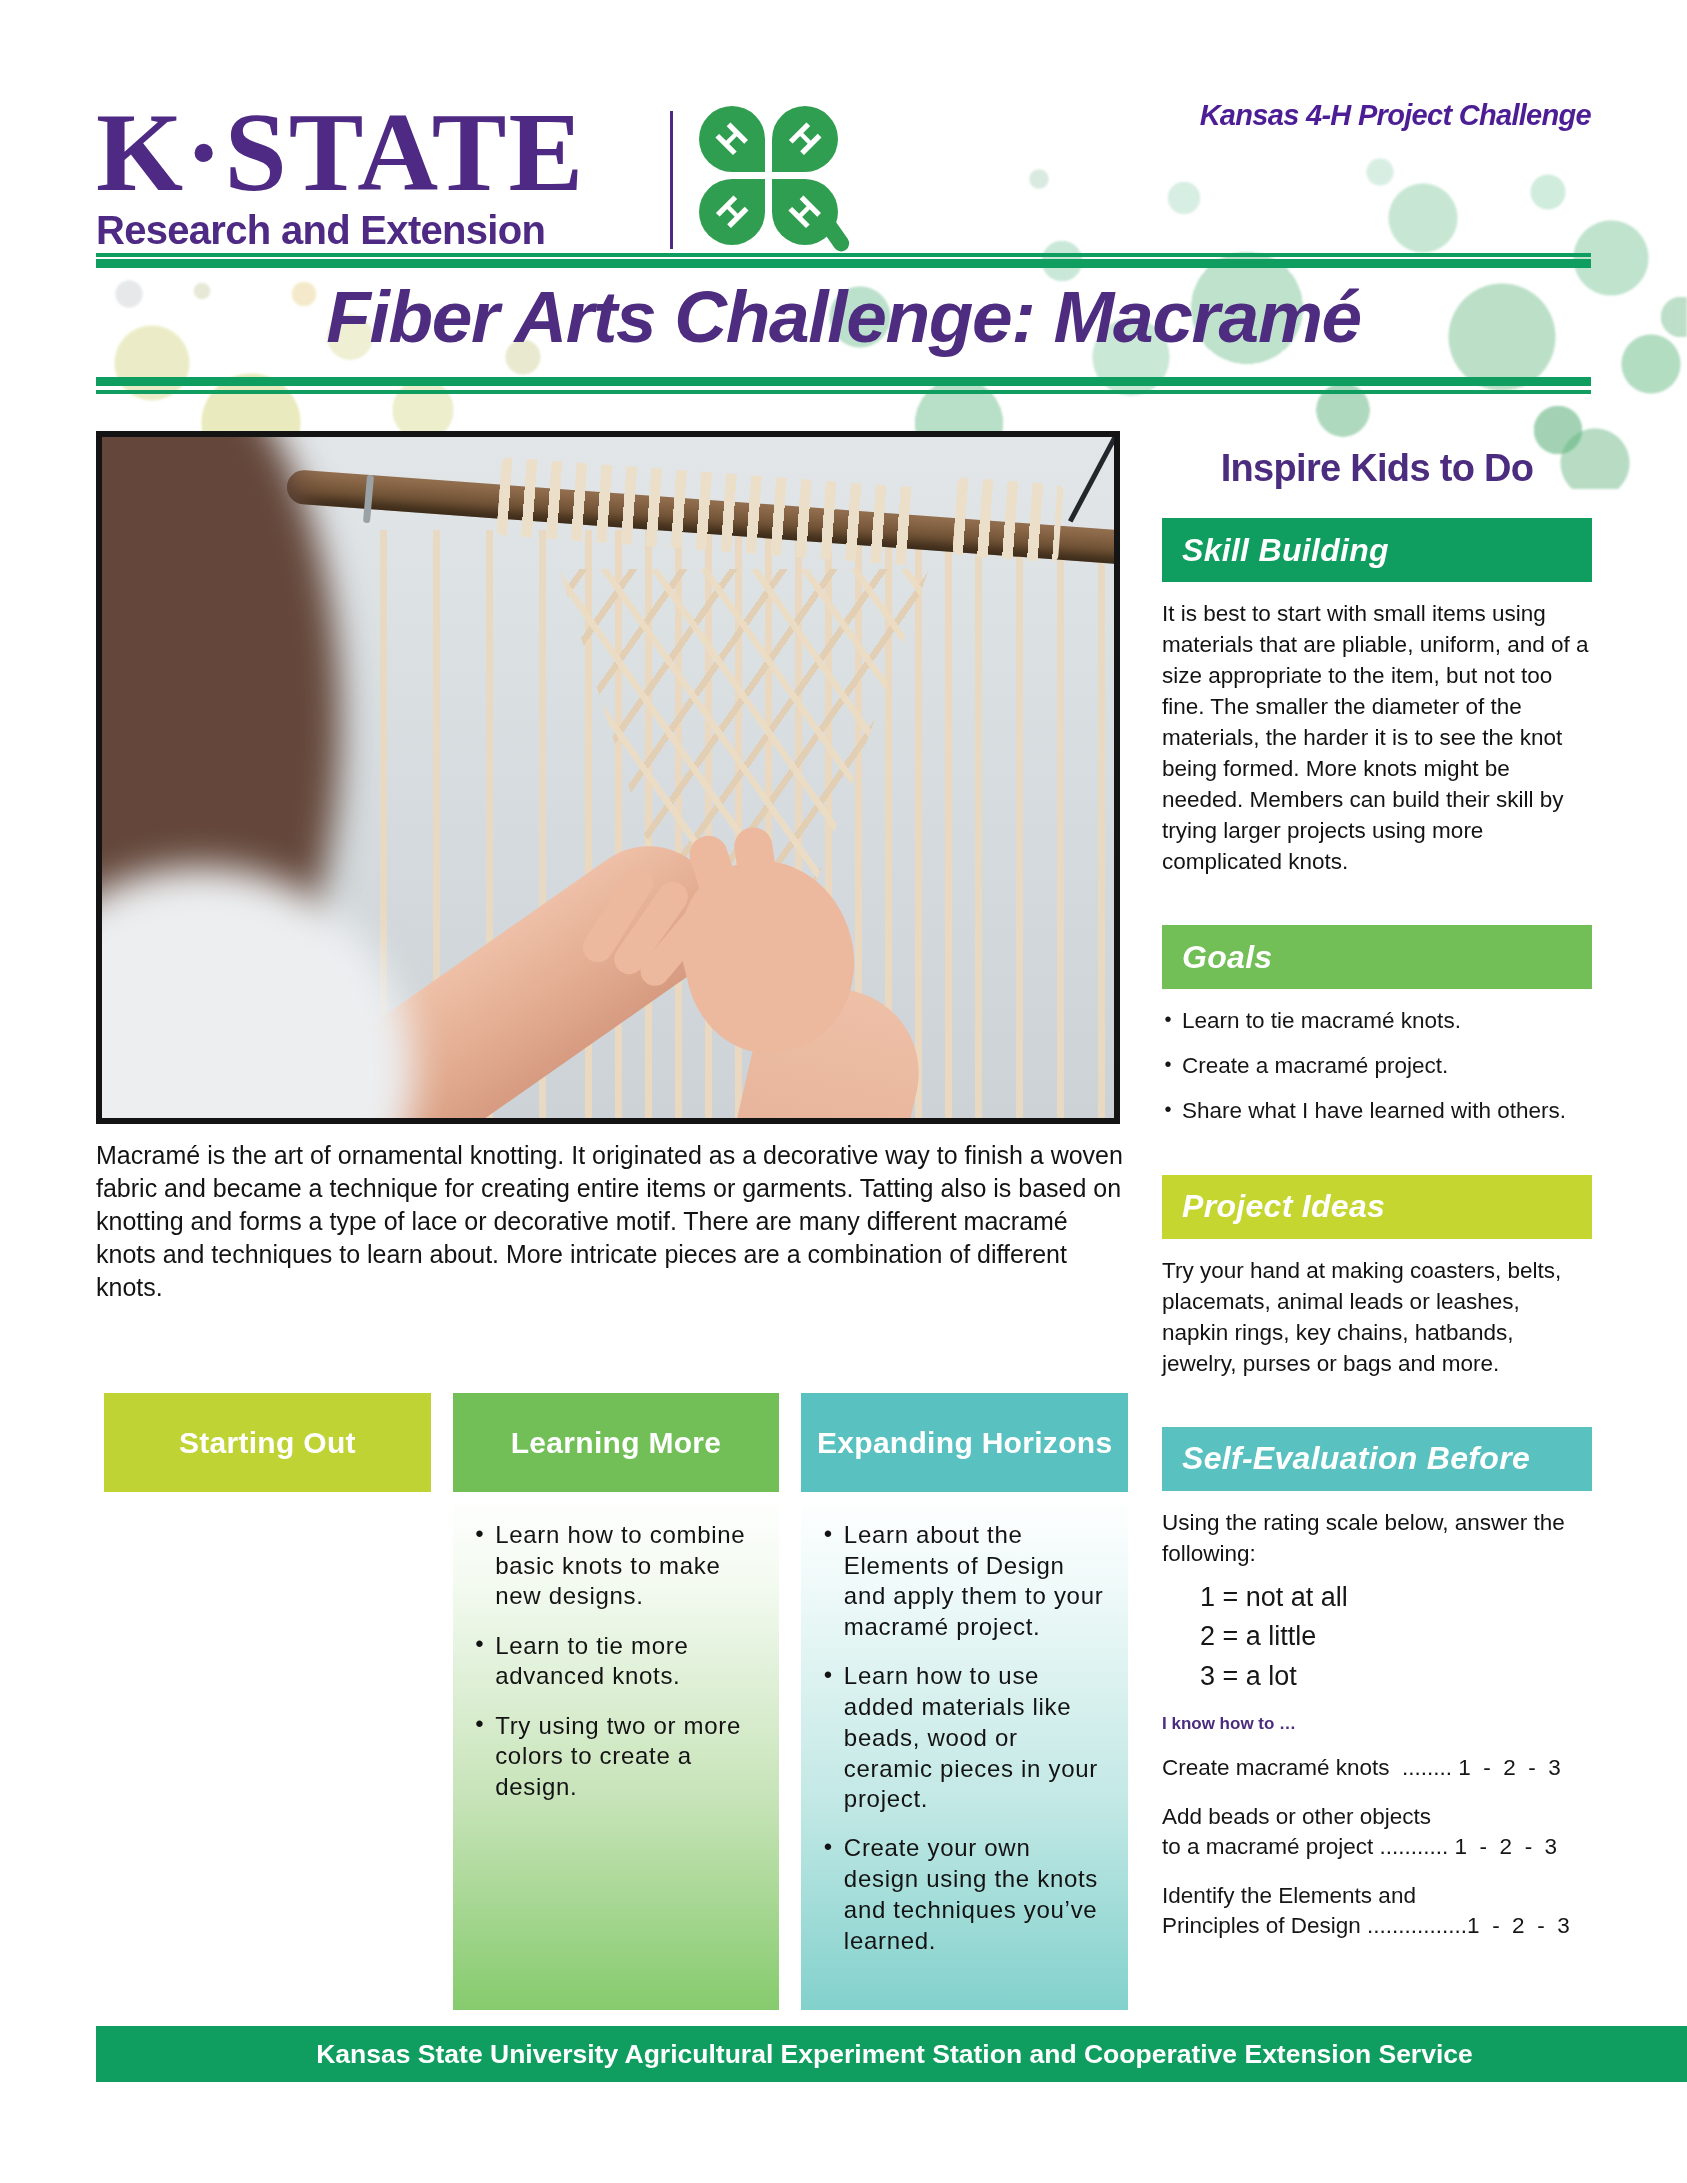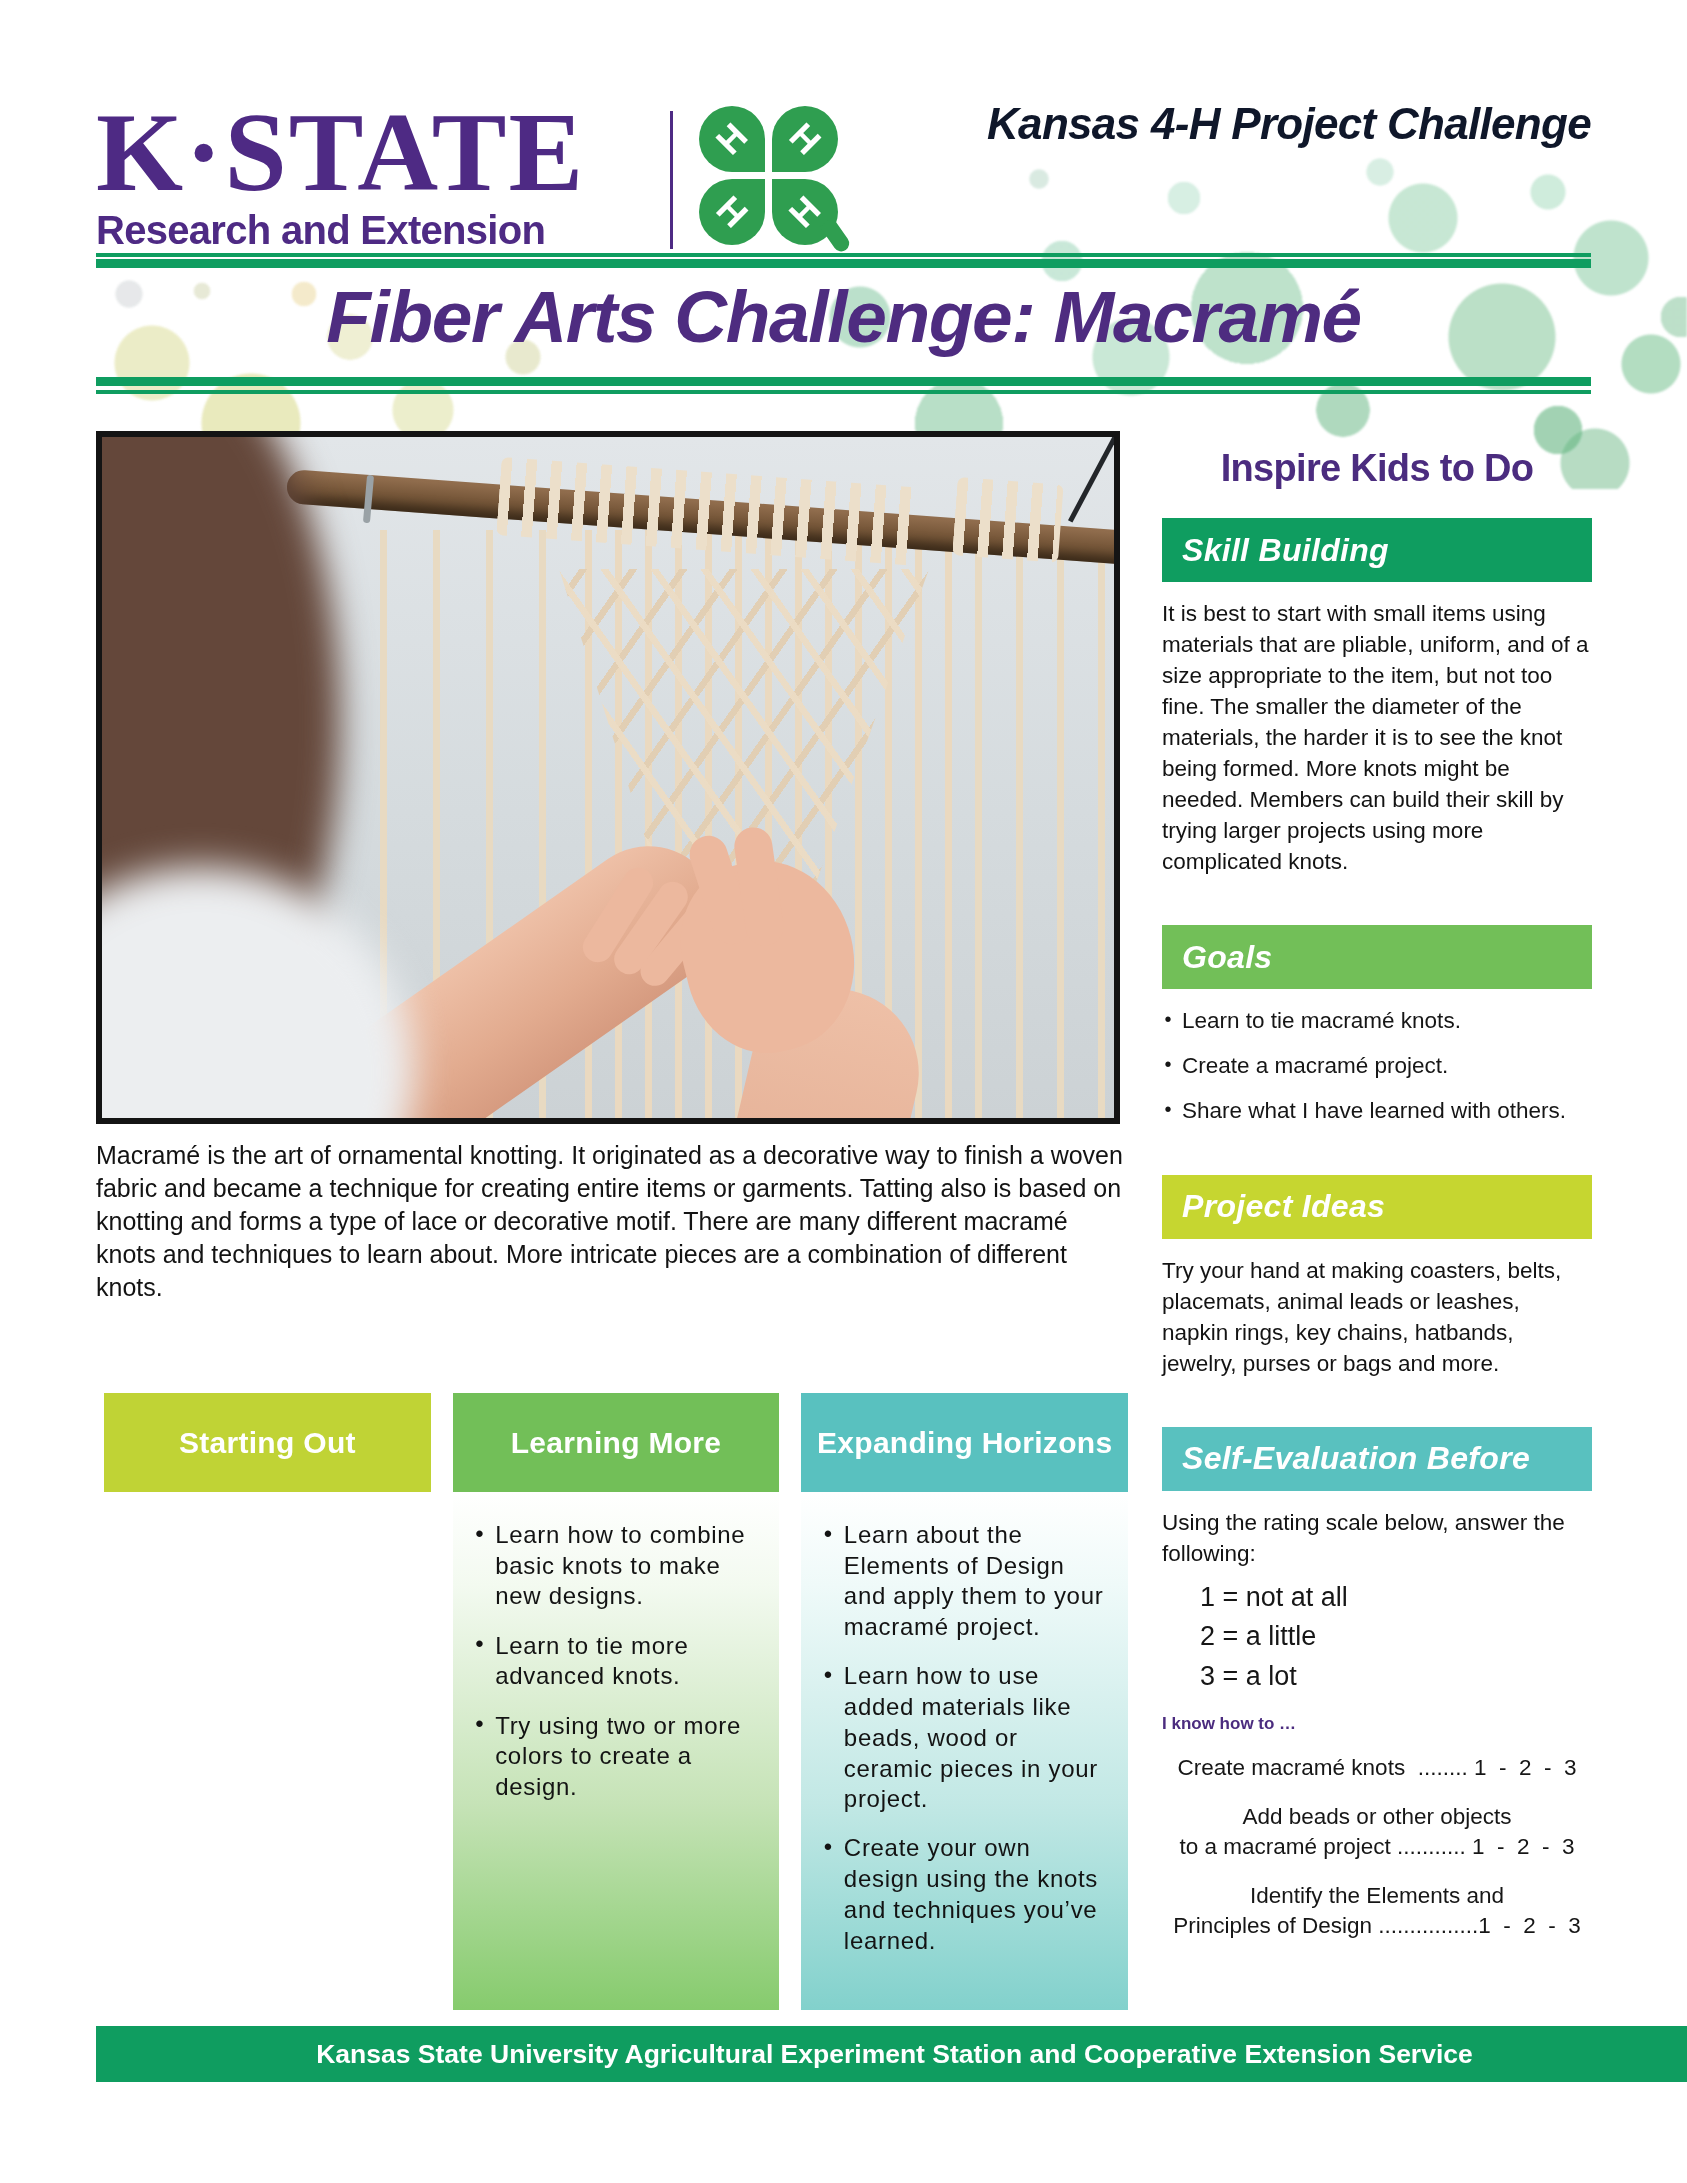--- a/index.html
+++ b/index.html
@@ -54,22 +54,22 @@
   .clover { position:absolute; left:699px; top:106px; width:140px; height:140px; z-index:2; }
   .leaf { position:absolute; width:66px; height:66px; background:#2f9e50;
     display:flex; align-items:center; justify-content:center; }
   .leaf span { color:#fff; font-weight:bold; font-size:36px; }
   .leaf-tl { left:0; top:0; border-radius:50% 50% 0 50%; }   .leaf-tl span{ transform:rotate(-45deg);}
   .leaf-tr { left:73px; top:0; border-radius:50% 50% 50% 0;} .leaf-tr span{ transform:rotate(45deg);}
   .leaf-bl { left:0; top:73px; border-radius:50% 0 50% 50%;} .leaf-bl span{ transform:rotate(45deg);}
   .leaf-br { left:73px; top:73px; border-radius:0 50% 50% 50%;} .leaf-br span{ transform:rotate(-45deg);}
   .stem { position:absolute; right:-5.3px; bottom:-6.6px; width:16px; height:34px; background:#2f9e50;
     transform:rotate(-35deg); border-radius:0 0 9.3px 9.3px; }
-  .program { position:absolute; right:96px; top:99px; font-size:44px; font-weight:bold; font-style:italic;
-    color:#0f172a; z-index:2; letter-spacing:-0.7px; }
+  .program { position:absolute; right:96px; top:99px; font-size:29px; font-weight:bold; font-style:italic;
+    color:#4c1d95; z-index:2; letter-spacing:-0.7px; }
 
   
   .rule { position:absolute; left:96px; width:1495px; background:#0f9d60; z-index:1; }
   .rule-t1 { top:253px; height:4px; }
   .rule-t2 { top:259px; height:8.6px; }
   .rule-b1 { top:377px; height:8.6px; }
   .rule-b2 { top:390px; height:4px; }
   .page-title { position:absolute; left:0; top:275px; width:1687px; text-align:center;
     font-size:73px; font-weight:bold; font-style:italic; color:#4e2c80; letter-spacing:-1.3px; z-index:2; }
 
@@ -148,21 +148,21 @@
   .bar-eval  { background:#59c1bf; }
   .side-text { font-size:22.5px; line-height:1.38; margin-top:16px; color:#131313; }
   .side-gap { margin-top:48px; }
   ul.slist { list-style:none; margin:17px 0 0 0; padding:0; font-size:22.5px; line-height:1.35; }
   ul.slist li { position:relative; padding-left:20px; margin-bottom:14.6px; }
   ul.slist li::before { content:"•"; position:absolute; left:2.6px; top:-0.7px; font-size:20px; }
   .scale-block { margin-top:9.3px; }
   .scale-line { margin-left:38px; font-size:27px; line-height:1.45; white-space:pre-wrap; }
   .know { font-size:17px; font-weight:bold; color:#4b2c7f; margin-top:18.5px; }
   .eval-item { margin-top:18.5px; }
-  .eval-line { font-size:22.5px; line-height:1.35; white-space:pre-wrap;text-align:center; }
+  .eval-line { font-size:22.5px; line-height:1.35; white-space:pre-wrap; }
   .eval-line:empty { display:none; }
 
   
   .footer { position:absolute; left:96px; top:2026px; width:1597px; height:56px; background:#0f9d60;
     color:#fff; display:flex; align-items:center; justify-content:center; font-size:26.5px; font-weight:bold; z-index:2; }
 </style>
 </head>
 <body>
 
 <div class="decor decor-right"></div>

